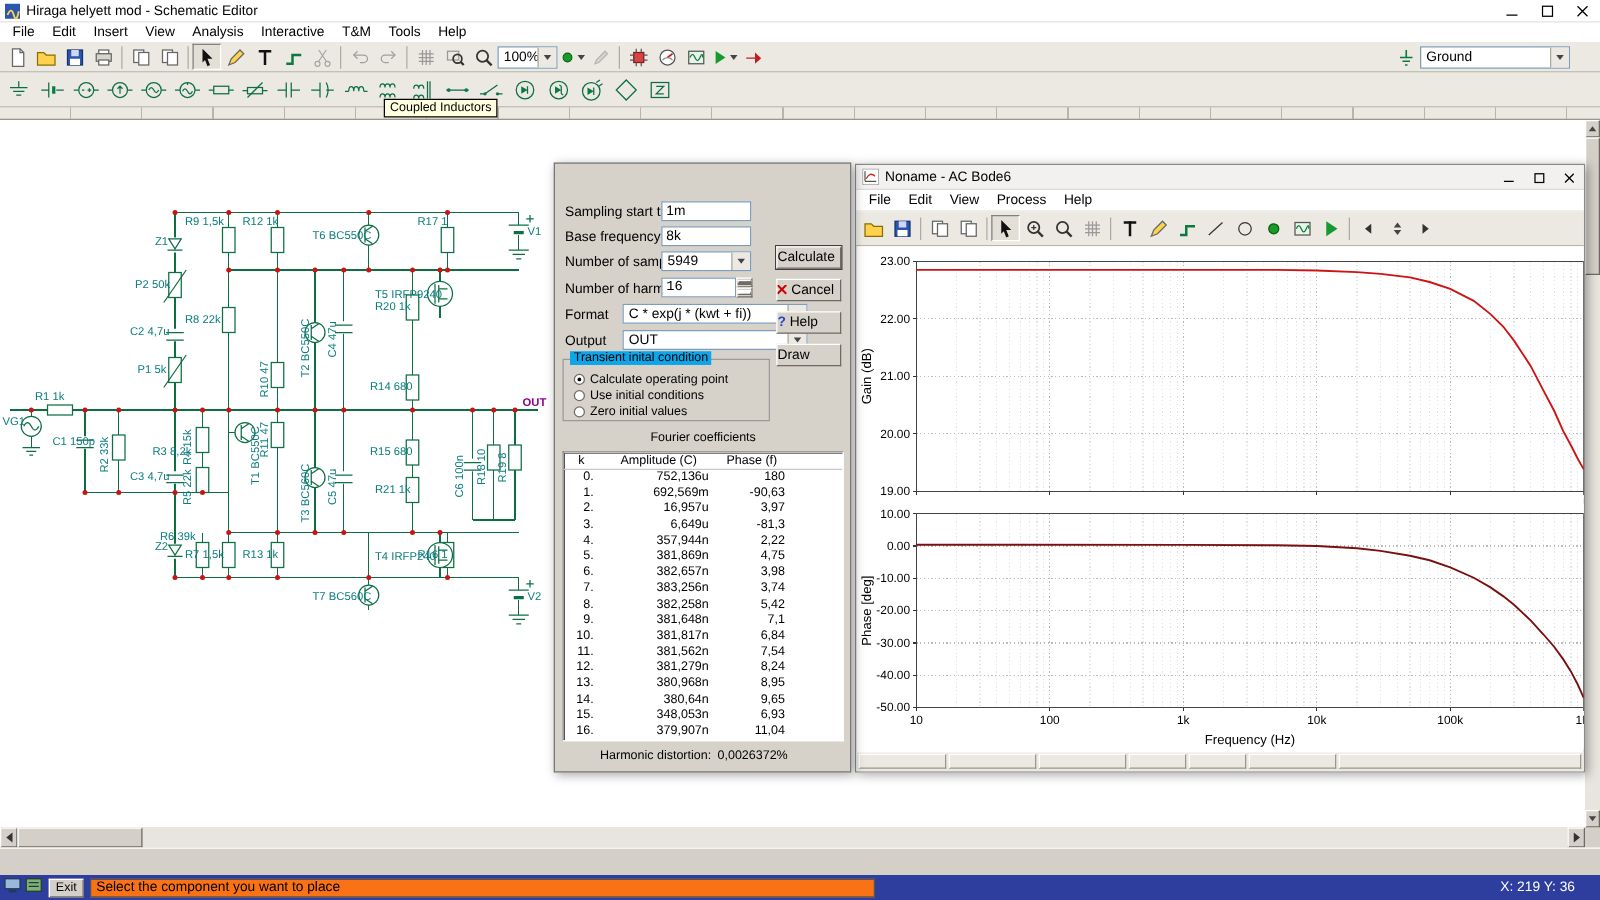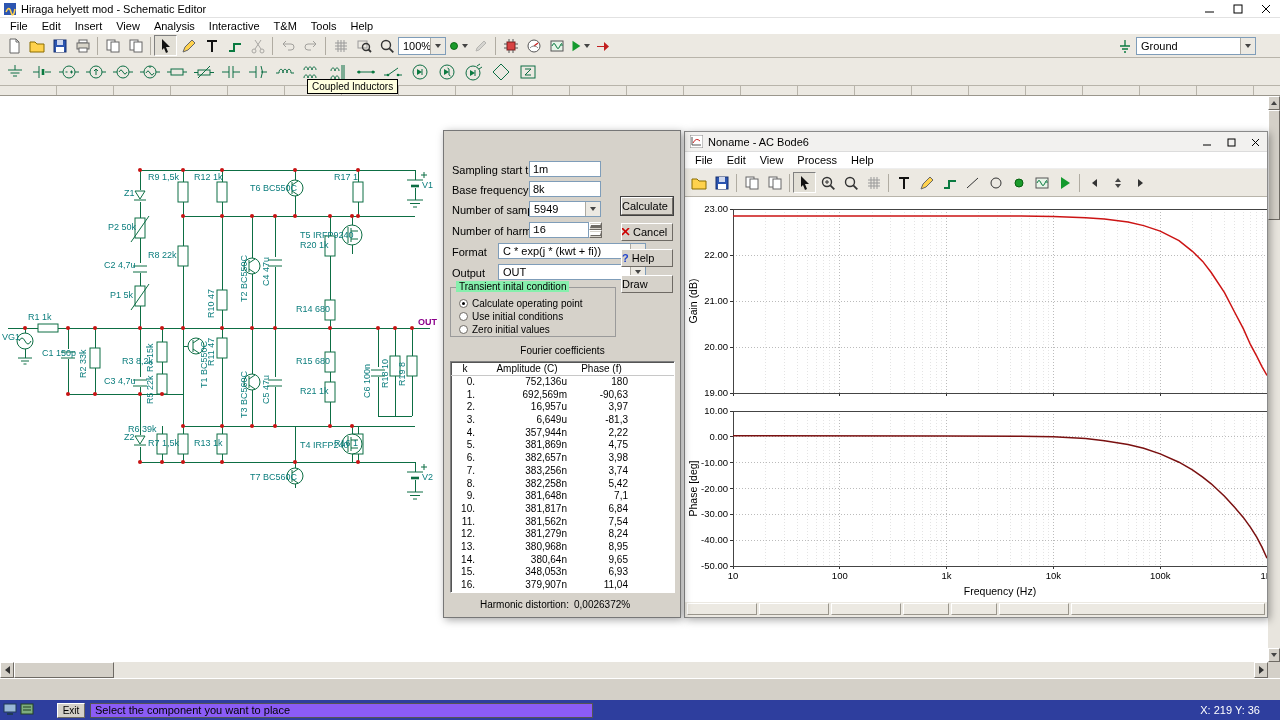--- a/index.html
+++ b/index.html
@@ -42,36 +42,36 @@
   
   .vscroll{left:1268px;top:96px;width:12px;height:566px;background:#e8e5de}
   .hscroll{left:0;top:662px;width:1268px;height:16px;background:#e8e5de}
   .corner{left:1268px;top:662px;width:12px;height:16px;background:#d4d0c8}
   .sbtn{position:absolute;background:#d4d0c8;border:1px solid;border-color:#fff #6e6a64 #6e6a64 #fff;display:flex;align-items:center;justify-content:center}
   .sthumb{position:absolute;background:#d4d0c8;border:1px solid;border-color:#fff #6e6a64 #6e6a64 #fff}
   .graybelt{left:0;top:678px;width:1280px;height:22px;background:#d4d0c8;border-top:1px solid #fff}
   
   .statusbar{left:0;top:700px;width:1280px;height:20px;background:#2e3e9e;display:flex;align-items:center;color:#fff}
   .stico{margin-left:3px}
-  .exitbtn{margin-left:23px;width:28px;height:15px;background:#d4d0c8;color:#000;border:1px solid;border-color:#fff #6e6a64 #6e6a64 #fff;display:flex;align-items:center;justify-content:center;font-size:10px}
-  .hintfield{margin-left:5px;width:503px;height:15px;background:#8b5cf6;color:#000;border:1px solid #555;padding:0 4px;display:flex;align-items:center;font-size:11px}
+  .exitbtn{margin-left:5px;width:28px;height:15px;background:#d4d0c8;color:#000;border:1px solid;border-color:#fff #6e6a64 #6e6a64 #fff;display:flex;align-items:center;justify-content:center;font-size:10px}
+  .hintfield{margin-left:5px;width:628px;height:15px;background:#f97316;color:#000;border:1px solid #555;padding:0 4px;display:flex;align-items:center;font-size:11px}
   .coords{position:absolute;right:20px;color:#fff}
   
   .dialog{left:443px;top:130px;width:238px;height:488px;background:#d6d2ca;border:1px solid #777;box-shadow:2px 2px 8px rgba(0,0,0,.35);z-index:5}
   .dlg-title{height:18px;background:linear-gradient(#f4f3f1,#dddad4);border-bottom:1px solid #b8b4aa;display:flex;align-items:center;gap:4px;padding:0 3px;color:#5a6a6a}
   .dlg-close{position:absolute;right:3px;top:2px;width:15px;height:13px;display:flex;align-items:center;justify-content:center}
   .fldlbl{position:absolute;left:8px}
   .txt{position:absolute;height:16px;background:#fff;border:1px solid #7f9db9;font:11px "Liberation Sans",sans-serif;padding:0 3px}
   .fcombo{position:absolute;height:16px}
   .spin{position:absolute;right:0;top:0;width:13px;height:100%;display:flex;flex-direction:column}
   .spin span{flex:1;background:#d6d2ca;border:1px solid;border-color:#fff #6e6a64 #6e6a64 #fff;display:flex;align-items:center;justify-content:center}
   .dlgbtn{position:absolute;left:177px;width:52px;height:18px;background:#d6d2ca;border:1px solid;border-color:#fff #6e6a64 #6e6a64 #fff;display:flex;align-items:center;justify-content:flex-start;gap:3px;font-size:11px}
   .dlgbtn.def{box-shadow:0 0 0 1px #404040}
   .grpbox{position:absolute;left:6px;top:156px;width:166px;height:50px;border:1px solid #9a9a9a}
-  .grpbox .legend{position:absolute;top:-7px;left:5px;background:#86efac;padding:0 3px;font-size:10px}
+  .grpbox .legend{position:absolute;top:-7px;left:5px;background:#0ea5e9;padding:0 3px;font-size:10px}
   .radiorow{position:absolute;left:8px;display:flex;align-items:center;gap:4px;font-size:10px}
   .radio{width:9px;height:9px;border-radius:50%;background:#fff;border:1px solid #6e6a64;position:relative}
   .radio.checked::after{content:"";position:absolute;left:2px;top:2px;width:3px;height:3px;border-radius:50%;background:#000}
   .cotitle{position:absolute;left:6px;top:214px;width:225px;text-align:center;font-size:10px}
   .cotable{position:absolute;left:6px;top:230px;width:225px;height:232px;background:#fff;border:1px solid #808080;border-right-color:#fff;border-bottom-color:#fff;box-shadow:inset 1px 1px 0 #555;font-size:10px;overflow:hidden}
   .thead,.trow{display:grid;grid-template-columns:28px 96px 101px}
   .thead{height:14px;line-height:14px;border-bottom:1px solid #c8c8c8}
   .thead span{text-align:center}
   .thead .hp{padding-right:48px}
   .trow{height:12.7px;line-height:12.7px}

